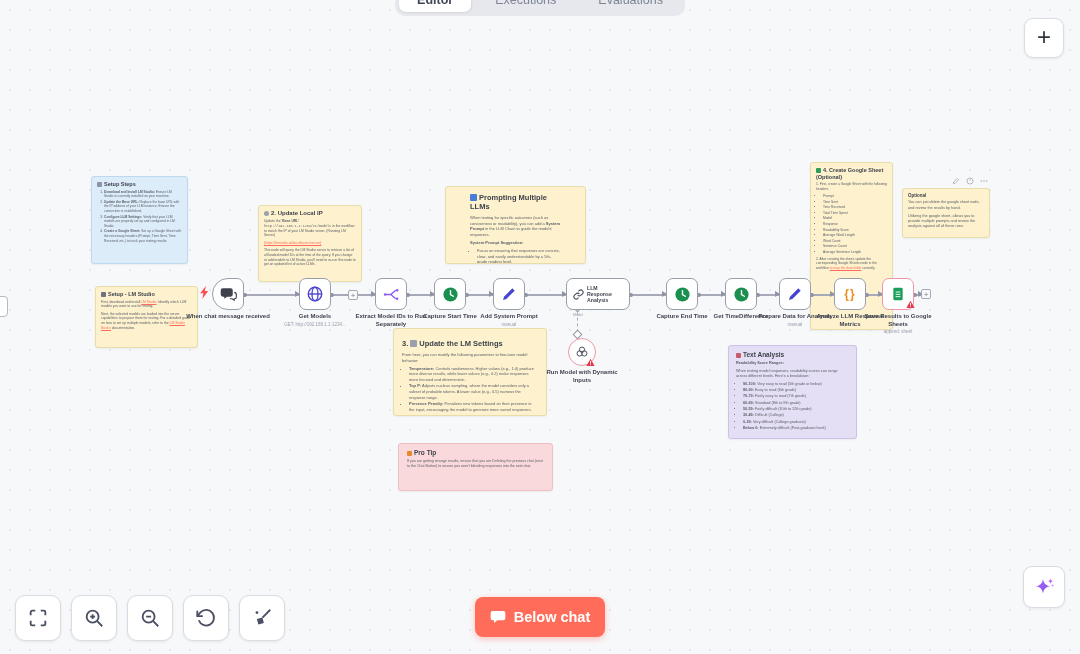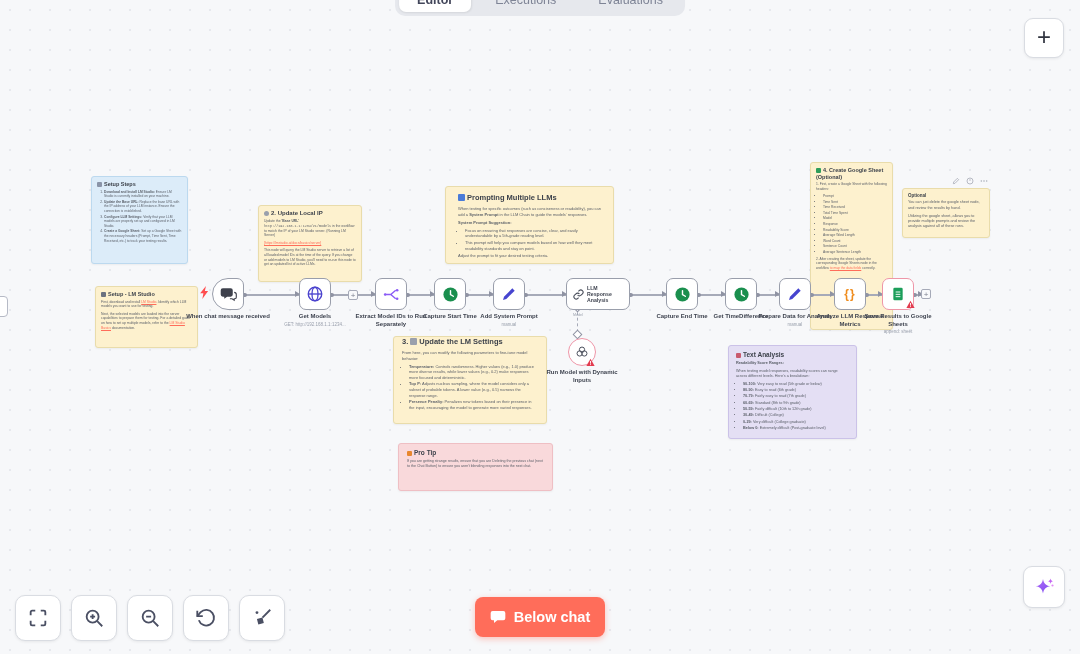--- a/index.html
+++ b/index.html
@@ -98,21 +98,21 @@
 
 <div class="note yellow" style="left:258px;top:205px;width:104px;height:77px">
   <div class="nt t6"><span class="nicon ni5" style="background:#9aa0ac;border-radius:50%"></span><span>2. Update Local IP</span></div>
   <div class="nb b34">
     <p><span>Update the </span><b>'Base URL'</b><span class="mono"> http://192.168.1.1:1234/v1/models</span><span> in the workflow to match the IP of your LM Studio server. (Running LM Server)</span></p>
     <p><span class="lnk">[https://lmstudio.ai/docs/basics/server]</span></p>
     <p>This node will query the LM Studio server to retrieve a list of all loaded model IDs at the time of the query. If you change or add models to LM Studio, you'll need to re-run this node to get an updated list of active LLMs.</p>
   </div>
 </div>
 
-<div class="note yellow" style="left:445px;top:186px;width:169px;height:78px;padding:6px 12px">
+<div class="note yellow" style="left:445px;top:186px;width:141px;height:78px;padding:6px 24px">
   <div class="nt t75" style="margin-bottom:4px"><span class="nicon ni7" style="background:#4a7bd8"></span><span>Prompting Multiple LLMs</span></div>
   <div class="nb b40">
     <p><span>When testing for specific outcomes (such as conciseness or readability), you can add a </span><b>System Prompt</b><span> in the LLM Chain to guide the models' responses.</span></p>
     <p><b>System Prompt Suggestion:</b></p>
     <ul>
       <li>Focus on ensuring that responses are concise, clear, and easily understandable by a 5th-grade reading level.</li>
       <li>This prompt will help you compare models based on how well they meet readability standards and stay on point.</li>
     </ul>
     <p>Adjust the prompt to fit your desired testing criteria.</p>
   </div>
@@ -155,21 +155,21 @@
 </div>
 
 <div class="note yellow" style="left:902px;top:188px;width:88px;height:50px">
   <div class="nt t45"><span>Optional</span></div>
   <div class="nb b38">
     <p>You can just delete the google sheet node, and review the results by hand.</p>
     <p>Utilizing the google sheet, allows you to provide multiple prompts and review the analysis against all of these runs.</p>
   </div>
 </div>
 
-<div class="note yellow" style="left:393px;top:336px;width:154px;height:88px;padding:0 8px">
+<div class="note yellow" style="left:393px;top:328px;width:154px;height:88px;padding:10px 8px">
   <div class="nt t75" style="margin-bottom:4px"><span>3.</span> <span class="nicon ni7" style="background:#9aa0ac"></span><span>Update the LM Settings</span></div>
   <div class="nb b40">
     <p>From here, you can modify the following parameters to fine-tune model behavior:</p>
     <ul>
       <li><b>Temperature:</b><span> Controls randomness. Higher values (e.g., 1.0) produce more diverse results, while lower values (e.g., 0.2) make responses more focused and deterministic.</span></li>
       <li><b>Top P:</b><span> Adjusts nucleus sampling, where the model considers only a subset of probable tokens. A lower value (e.g., 0.5) narrows the response range.</span></li>
       <li><b>Presence Penalty:</b><span> Penalizes new tokens based on their presence in the input, encouraging the model to generate more varied responses.</span></li>
     </ul>
   </div>
 </div>

